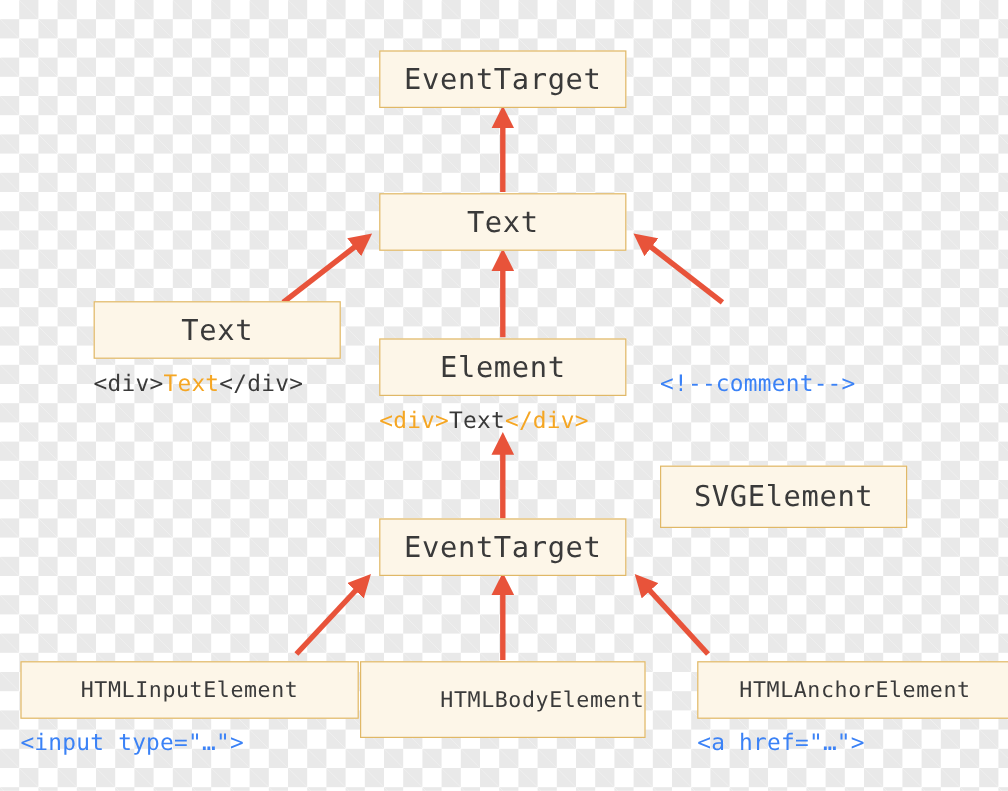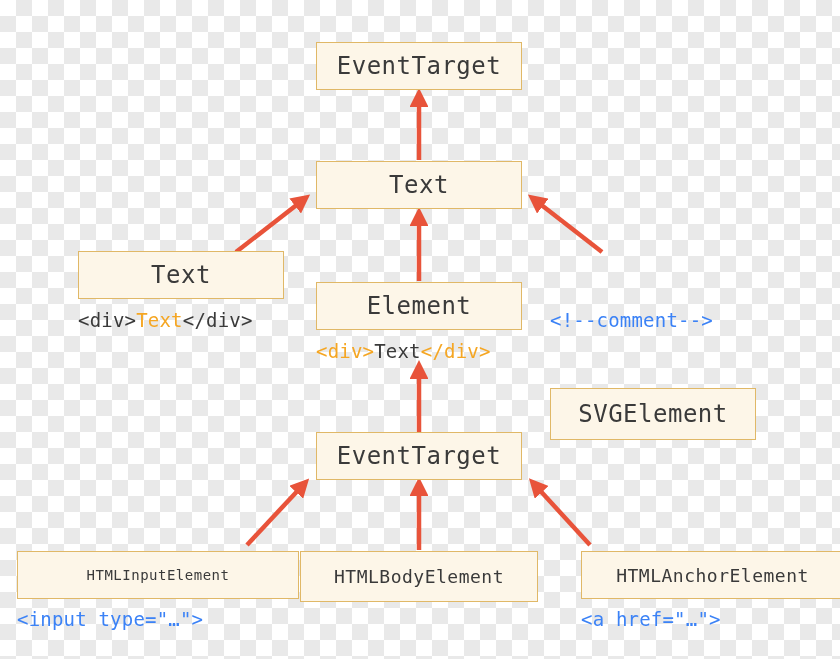--- a/index.html
+++ b/index.html
@@ -119,28 +119,28 @@
   </div>
 
   <div class="node" style="left:550px; top:388px; width:206px; height:52px;">
     <span>SVGElement</span>
   </div>
 
   <div class="node" style="left:316px; top:432px; width:206px; height:48px;">
     <span>EventTarget</span>
   </div>
 
-  <div class="node" style="left:17px; top:551px; width:282px; height:48px; font-size:14px;">
+  <div class="node" style="left:17px; top:551px; width:282px; height:48px; font-size:18px;">
     <span>HTMLInputElement</span>
   </div>
   <div class="code" style="left:17px; top:605px; width:238px; height:28px;">
     <span class="allorange">&lt;input type="…"&gt;</span>
   </div>
 
-  <div class="node" style="left:300px; top:551px; width:238px; height:51px; font-size:18px;">
+  <div class="node" style="left:300px; top:551px; width:238px; height:64px; font-size:18px;justify-content:flex-end;">
     <span>HTMLBodyElement</span>
   </div>
 
   <div class="node" style="left:581px; top:551px; width:263px; height:48px; font-size:18px;">
     <span>HTMLAnchorElement</span>
   </div>
   <div class="code" style="left:581px; top:605px; width:238px; height:28px;">
     <span class="allorange">&lt;a href="…"&gt;</span>
   </div>
 

